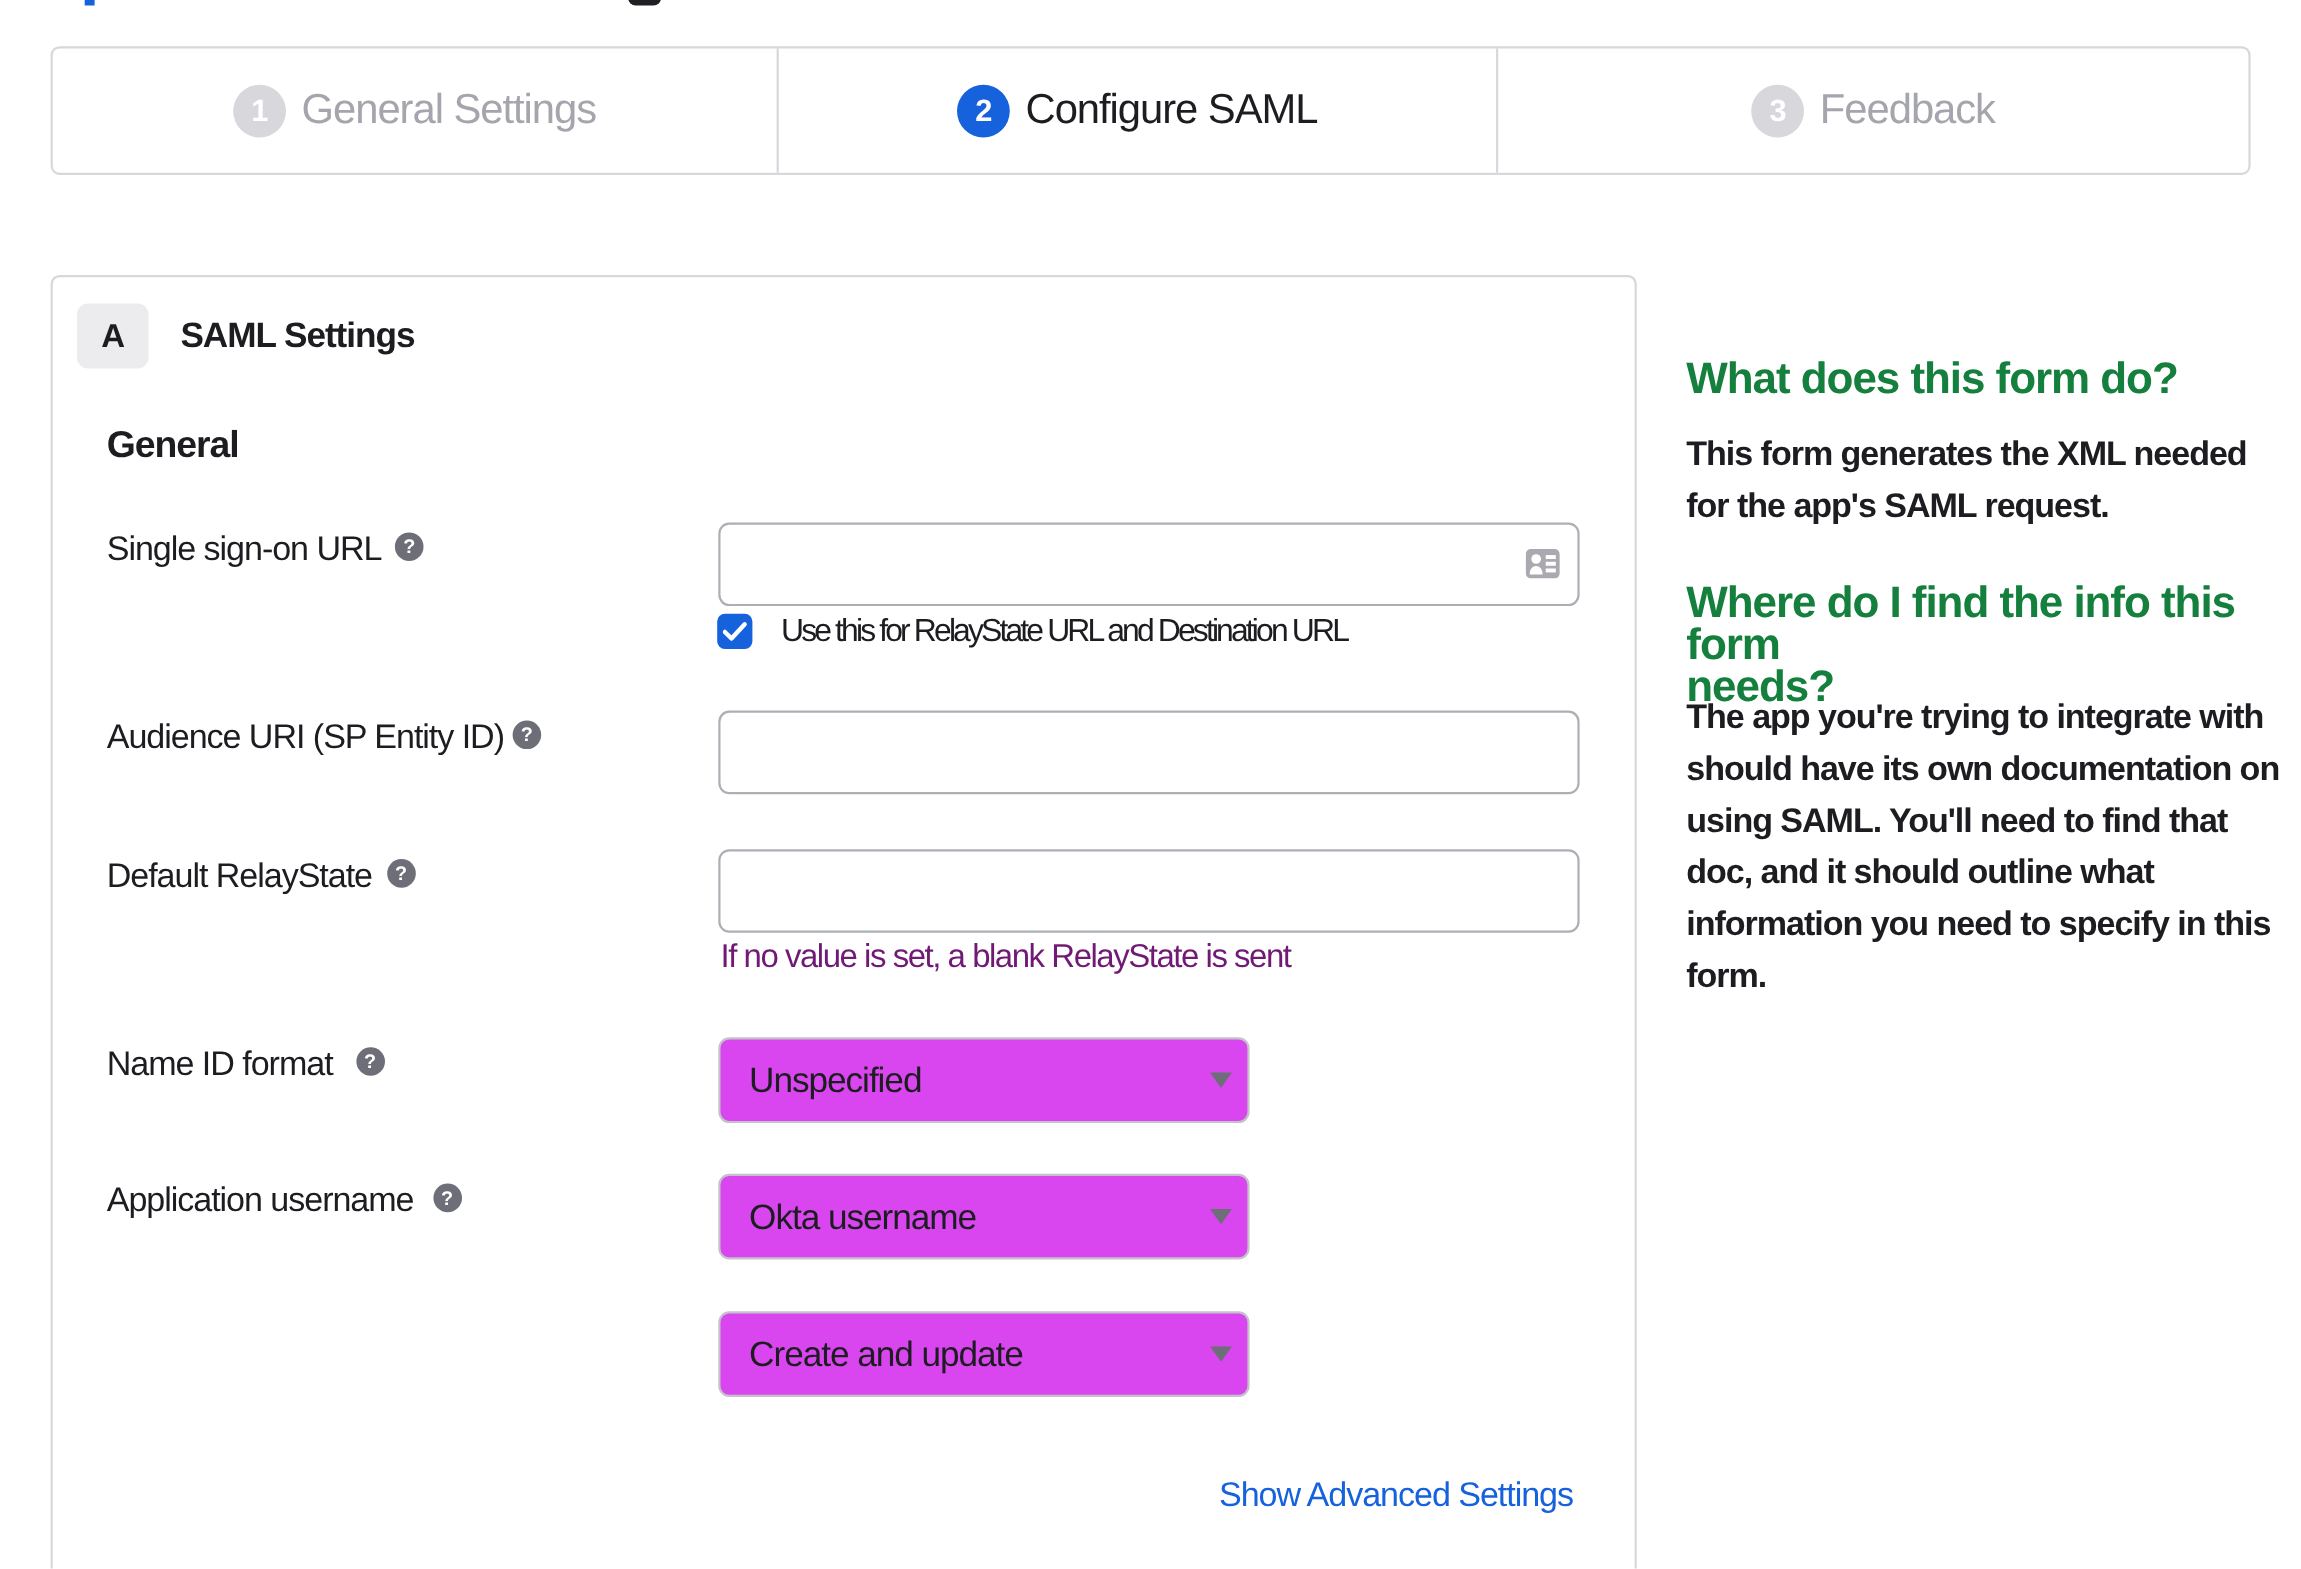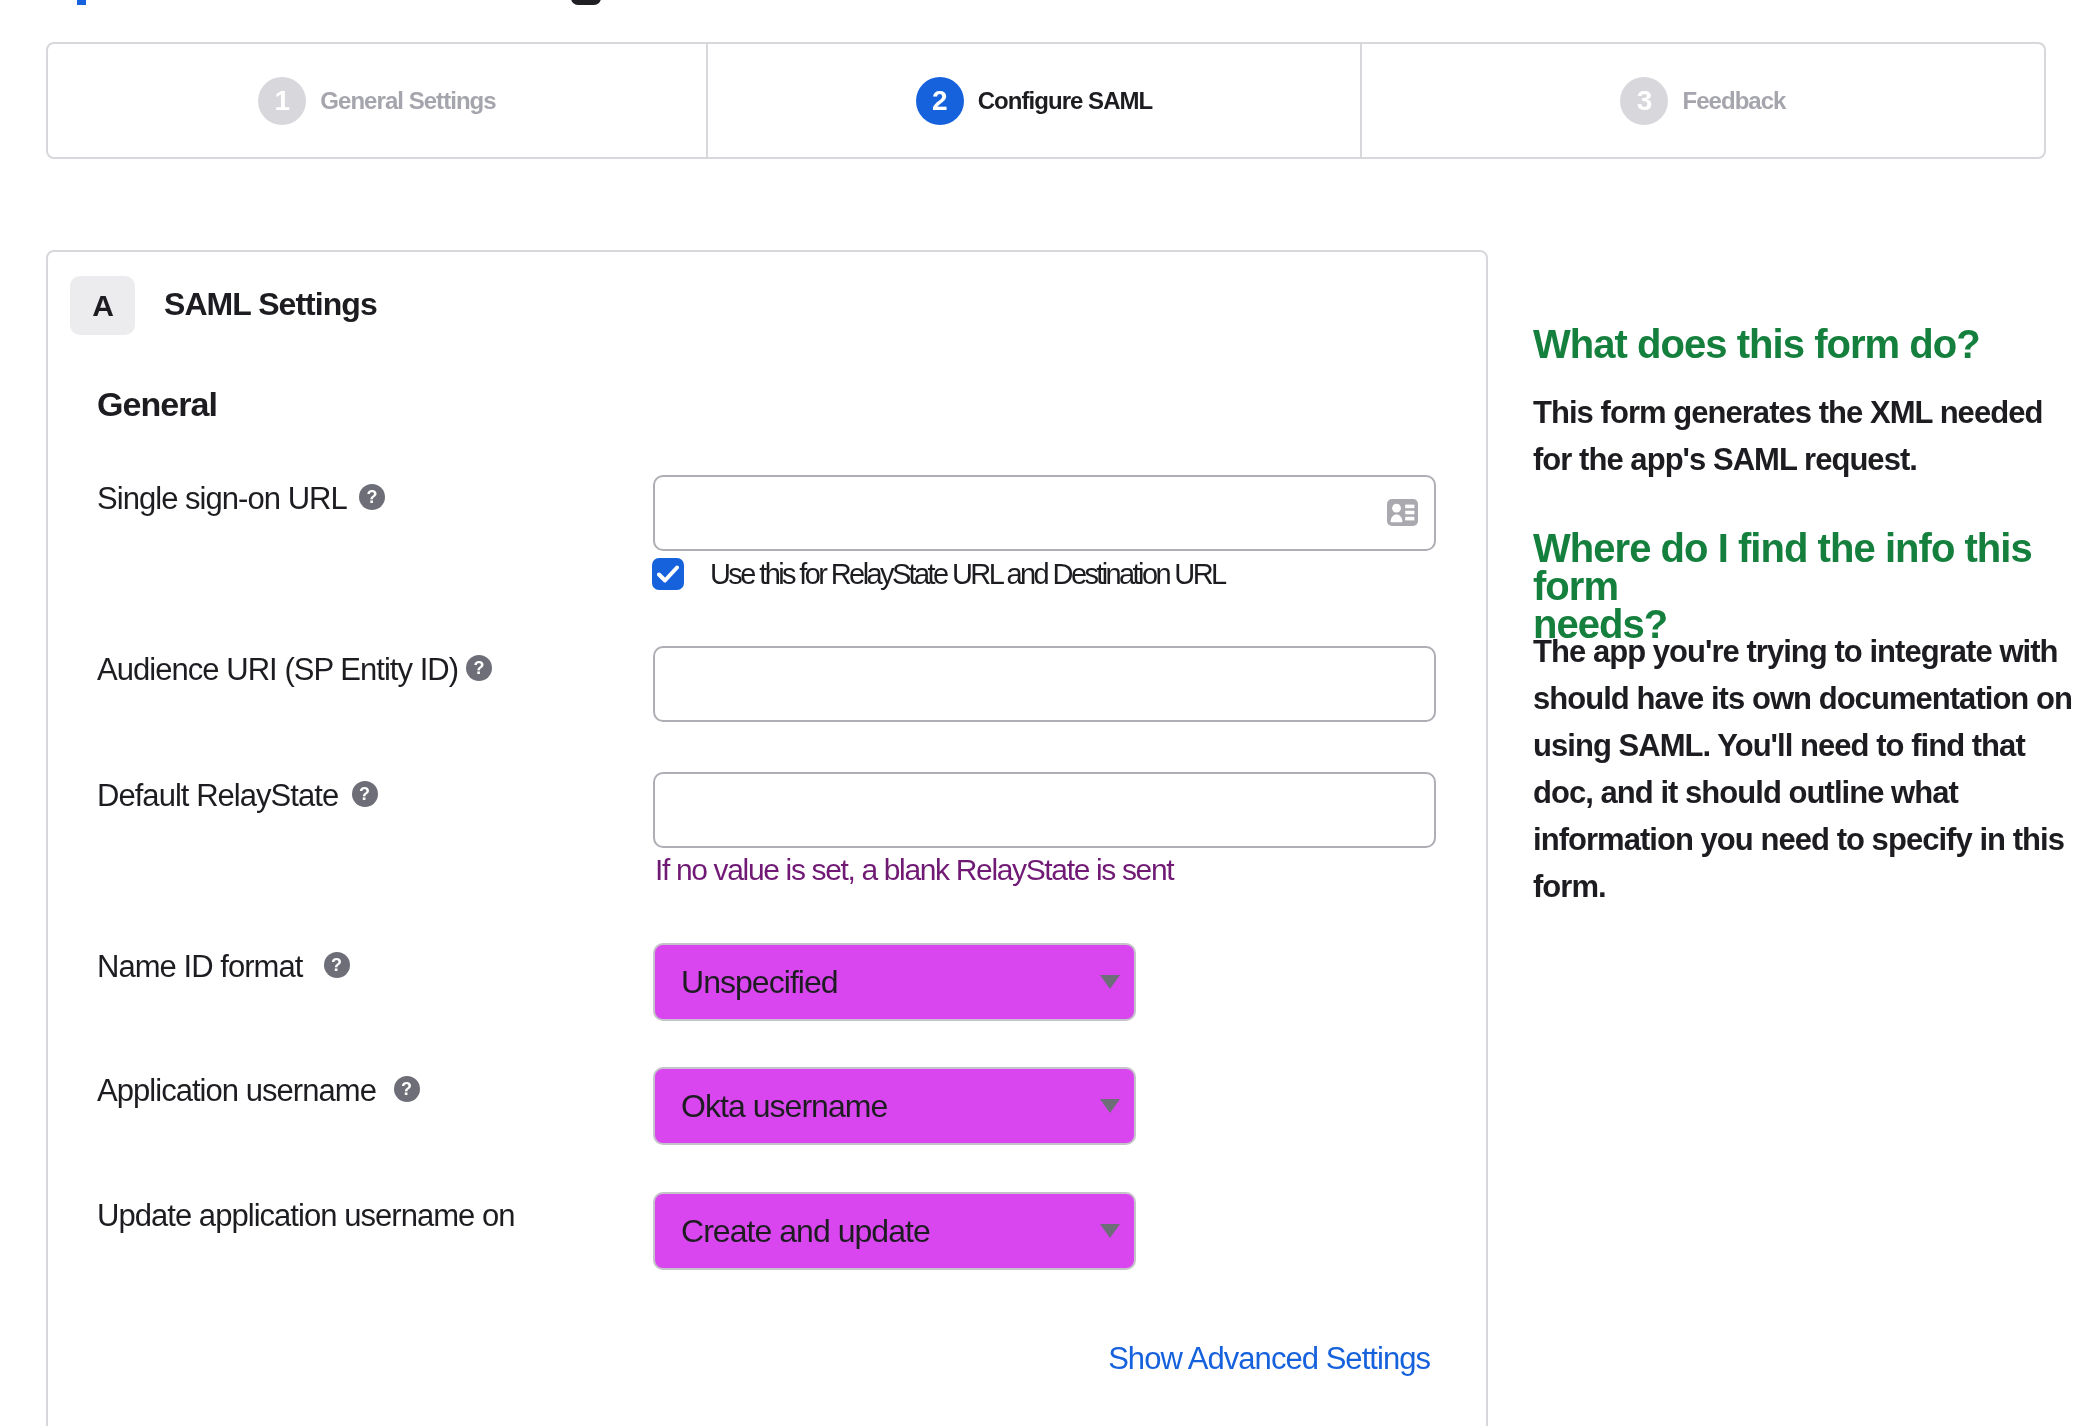--- a/index.html
+++ b/index.html
@@ -30,21 +30,21 @@
   .step2 { width:654px; border-right:2px solid #d7d7dc; }
   .step3 { flex:1; }
   .step-circle {
     width:48px; height:48px; border-radius:50%;
     background:#d7d7dc; color:#fff;
     font-size:28px; font-weight:bold;
     display:flex; align-items:center; justify-content:center;
     letter-spacing:0;
   }
   .step.active .step-circle { background:#1662dd; }
-  .step-label { font-size:24px; font-weight:bold; color:#a5a5ad; }
+  .step-label { font-size:38px; font-weight:normal; color:#a5a5ad; }
   .step.active .step-label { color:#1d1d21; }
 
   
   .card {
     left:46px; top:250px; width:1442px; height:1300px;
     background:#fff; border:2px solid #d7d7dc; border-radius:8px;
   }
   .section-badge {
     left:22px; top:24px; width:65px; height:59px;
     background:#ececee; border-radius:10px;
@@ -180,21 +180,20 @@
     <span class="caret"></span>
   </div>
 
   <div class="abs field-label" style="top:819.5px">Application username</div>
   <div class="abs help-icon" style="left:345.5px; top:824px">?</div>
   <div class="abs select" style="top:815px" role="combobox">
     <span class="select-value">Okta username</span>
     <span class="caret"></span>
   </div>
 
-  <div class="abs field-label" style="top:944.5px">Update application username on</div>
   <div class="abs select" style="top:940px" role="combobox">
     <span class="select-value">Create and update</span>
     <span class="caret"></span>
   </div>
 
   <a class="abs advanced-link">Show Advanced Settings</a>
 </div>
 
 <div class="abs help-panel">
   <div class="abs help-h hp1">What does this form do?</div>

